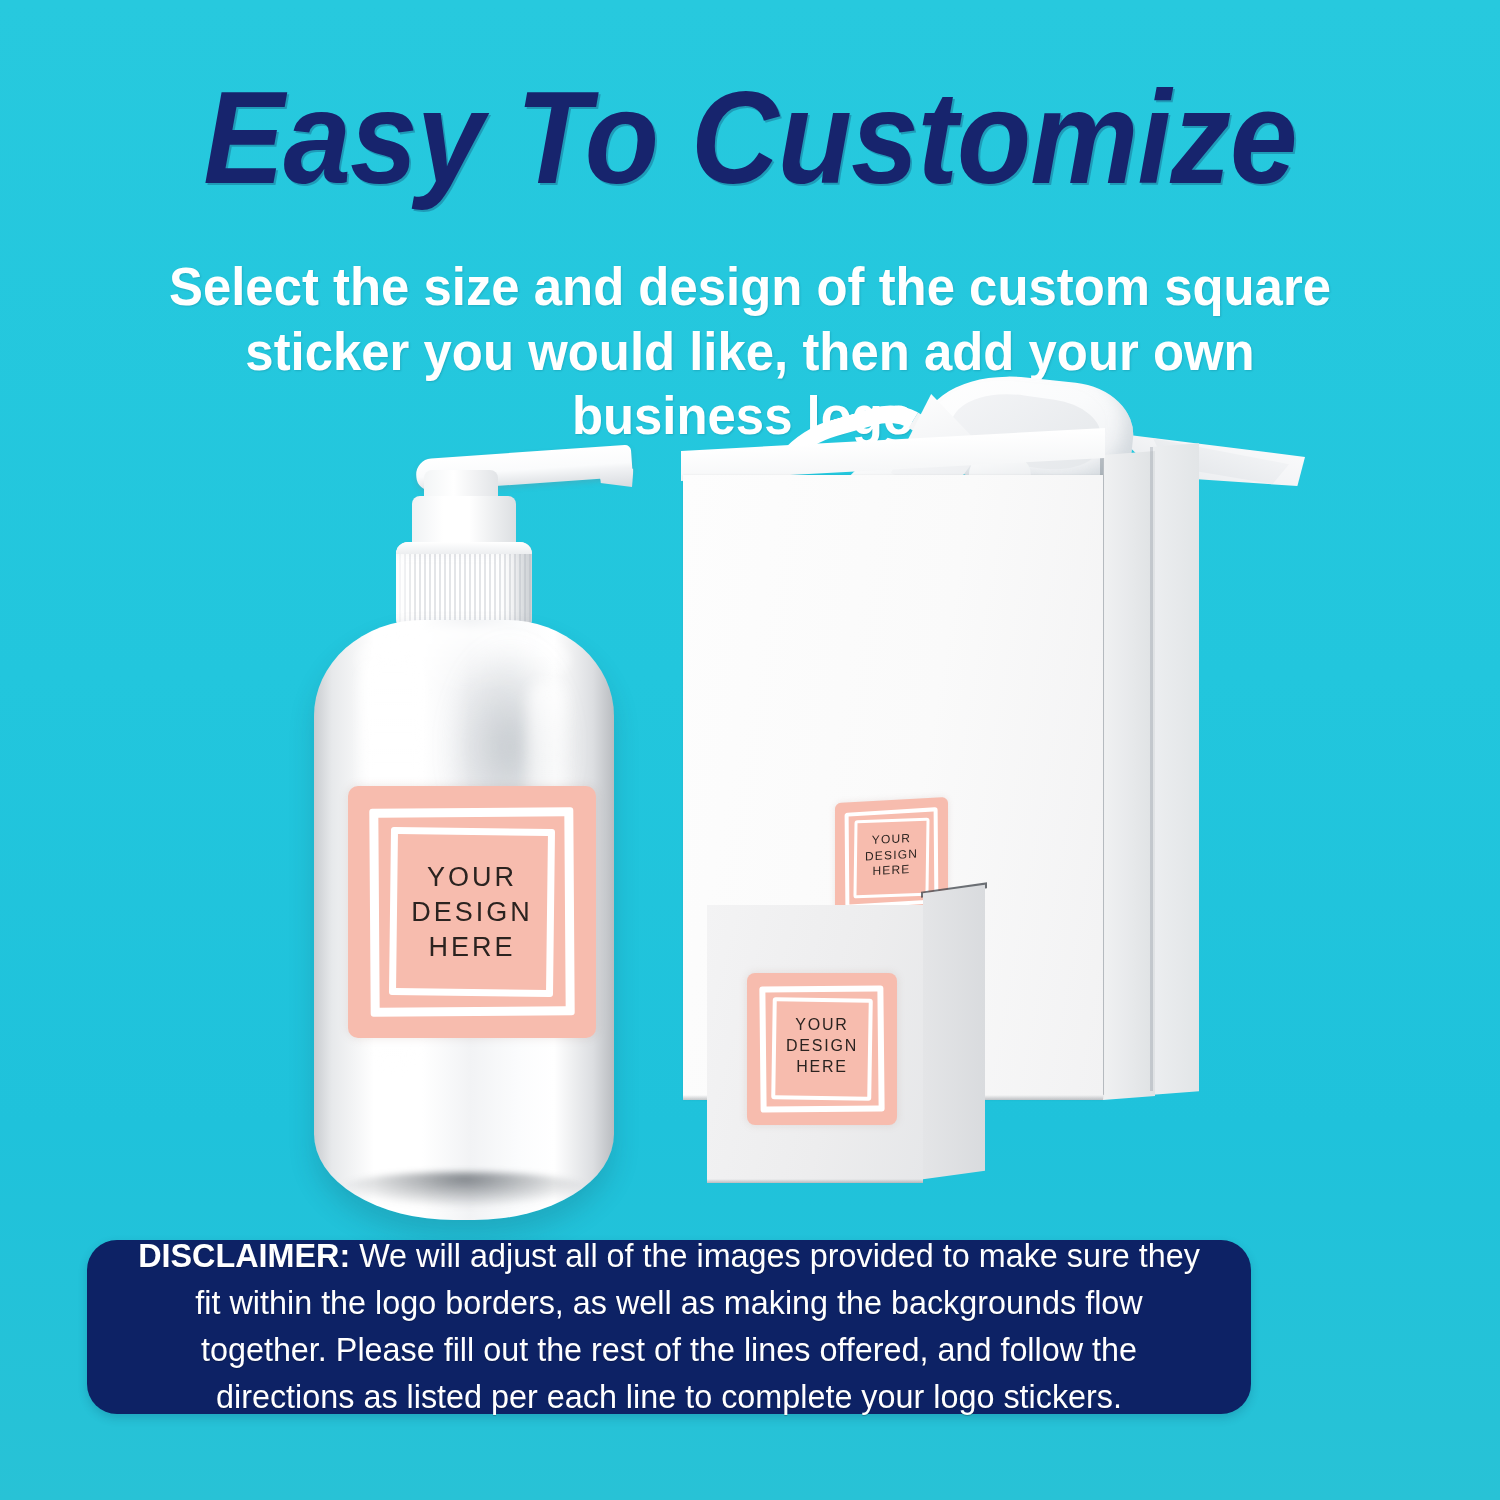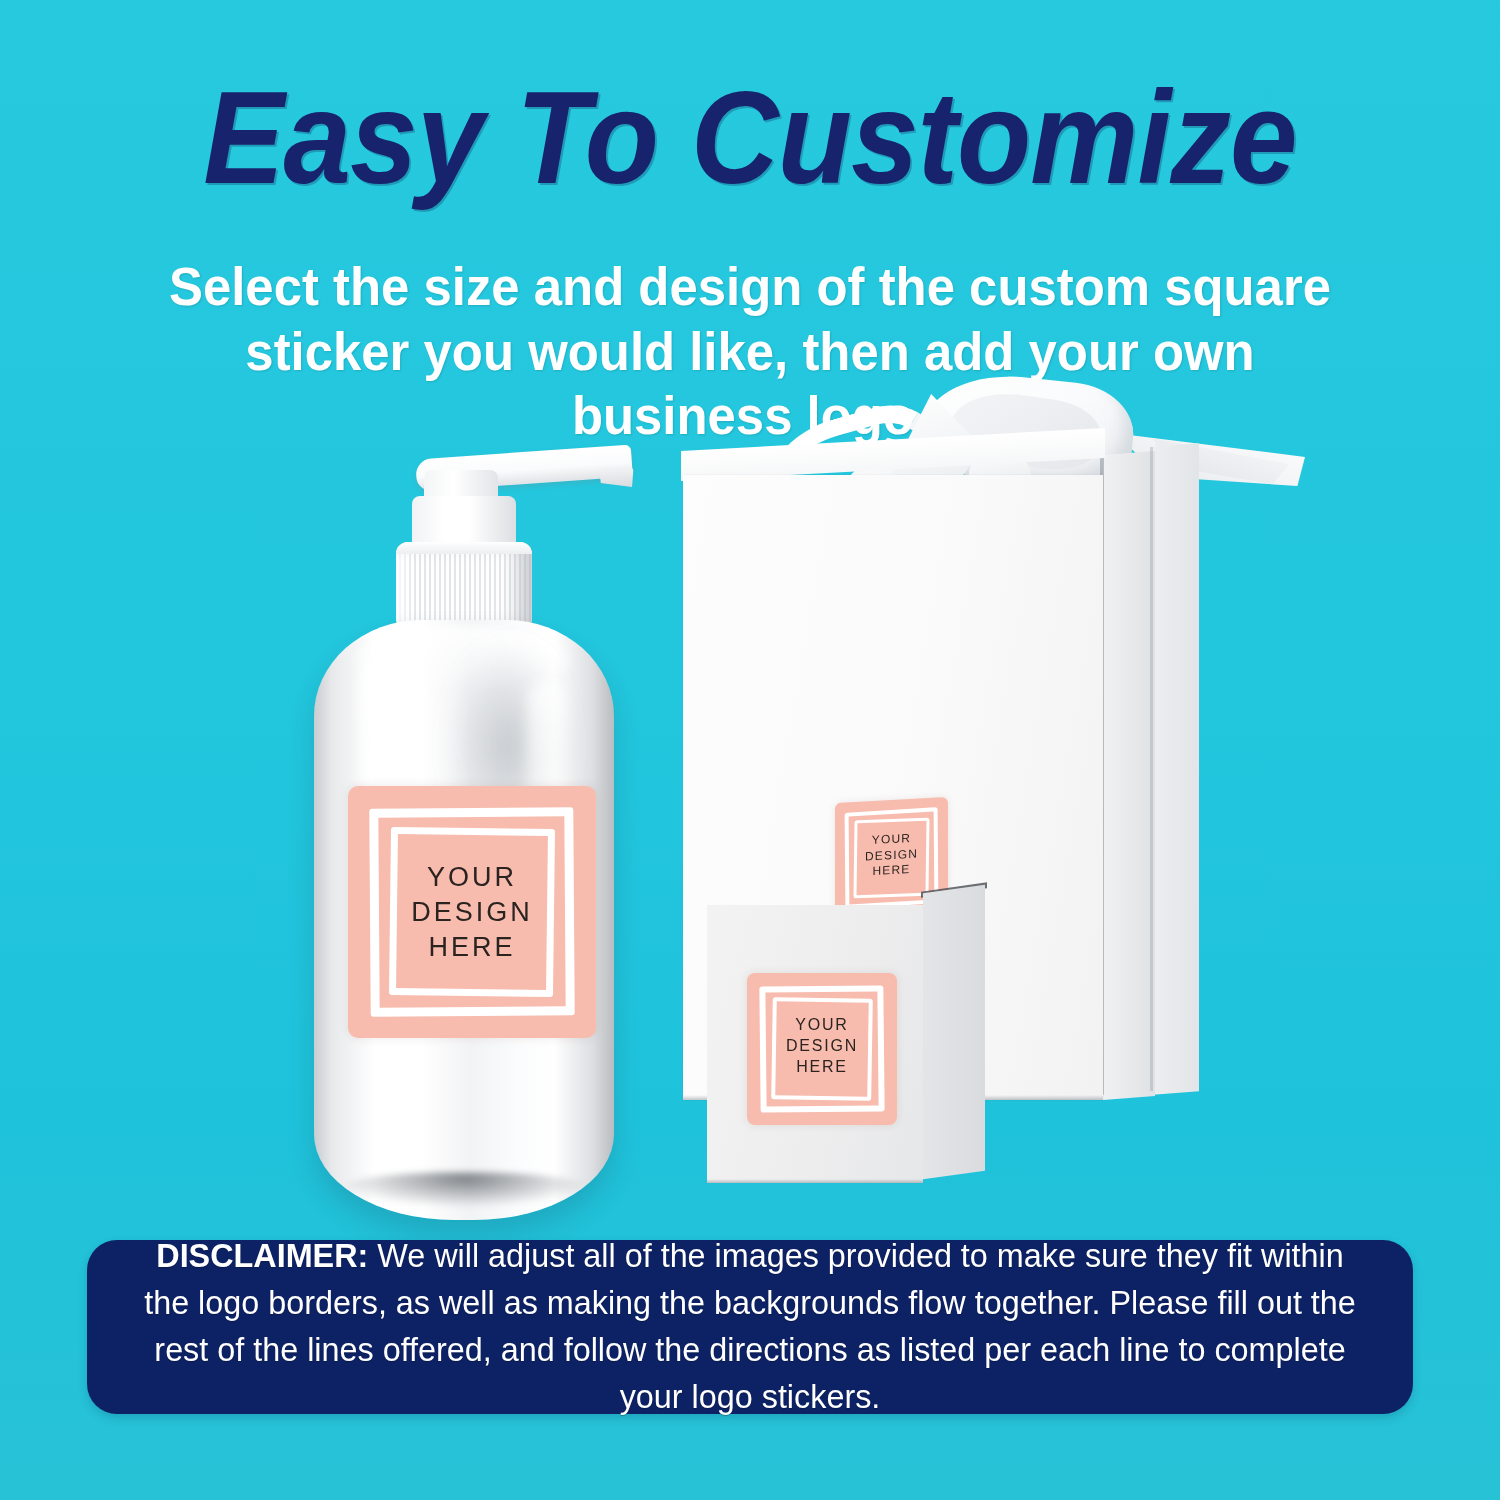--- a/index.html
+++ b/index.html
@@ -287,21 +287,21 @@
   .sticker-small .frame-inner{
     left:25px;top:25px;right:25px;bottom:25px;border-width:4.5px;
     transform:rotate(0.9deg);
   }
   .sticker-small .stext{
     top:42px;font-size:16px;letter-spacing:1.8px;
   }
 
   
   .disclaimer{
-    position:absolute;left:87px;top:1240px;width:1326px;height:174px;
+    position:absolute;left:87px;top:1240px;width:1164px;height:174px;
     background:#0d2265;border-radius:30px;
     display:flex;align-items:center;justify-content:center;
     box-shadow:0 4px 10px rgba(0,40,70,.18);
   }
   .disclaimer-text{
     color:#ffffff;text-align:center;
     font-size:33px;line-height:1.42;font-weight:400;
     padding:0 36px;transform:scaleX(0.98);
     text-shadow:0 1px 1px rgba(0,0,0,.25);
   }

